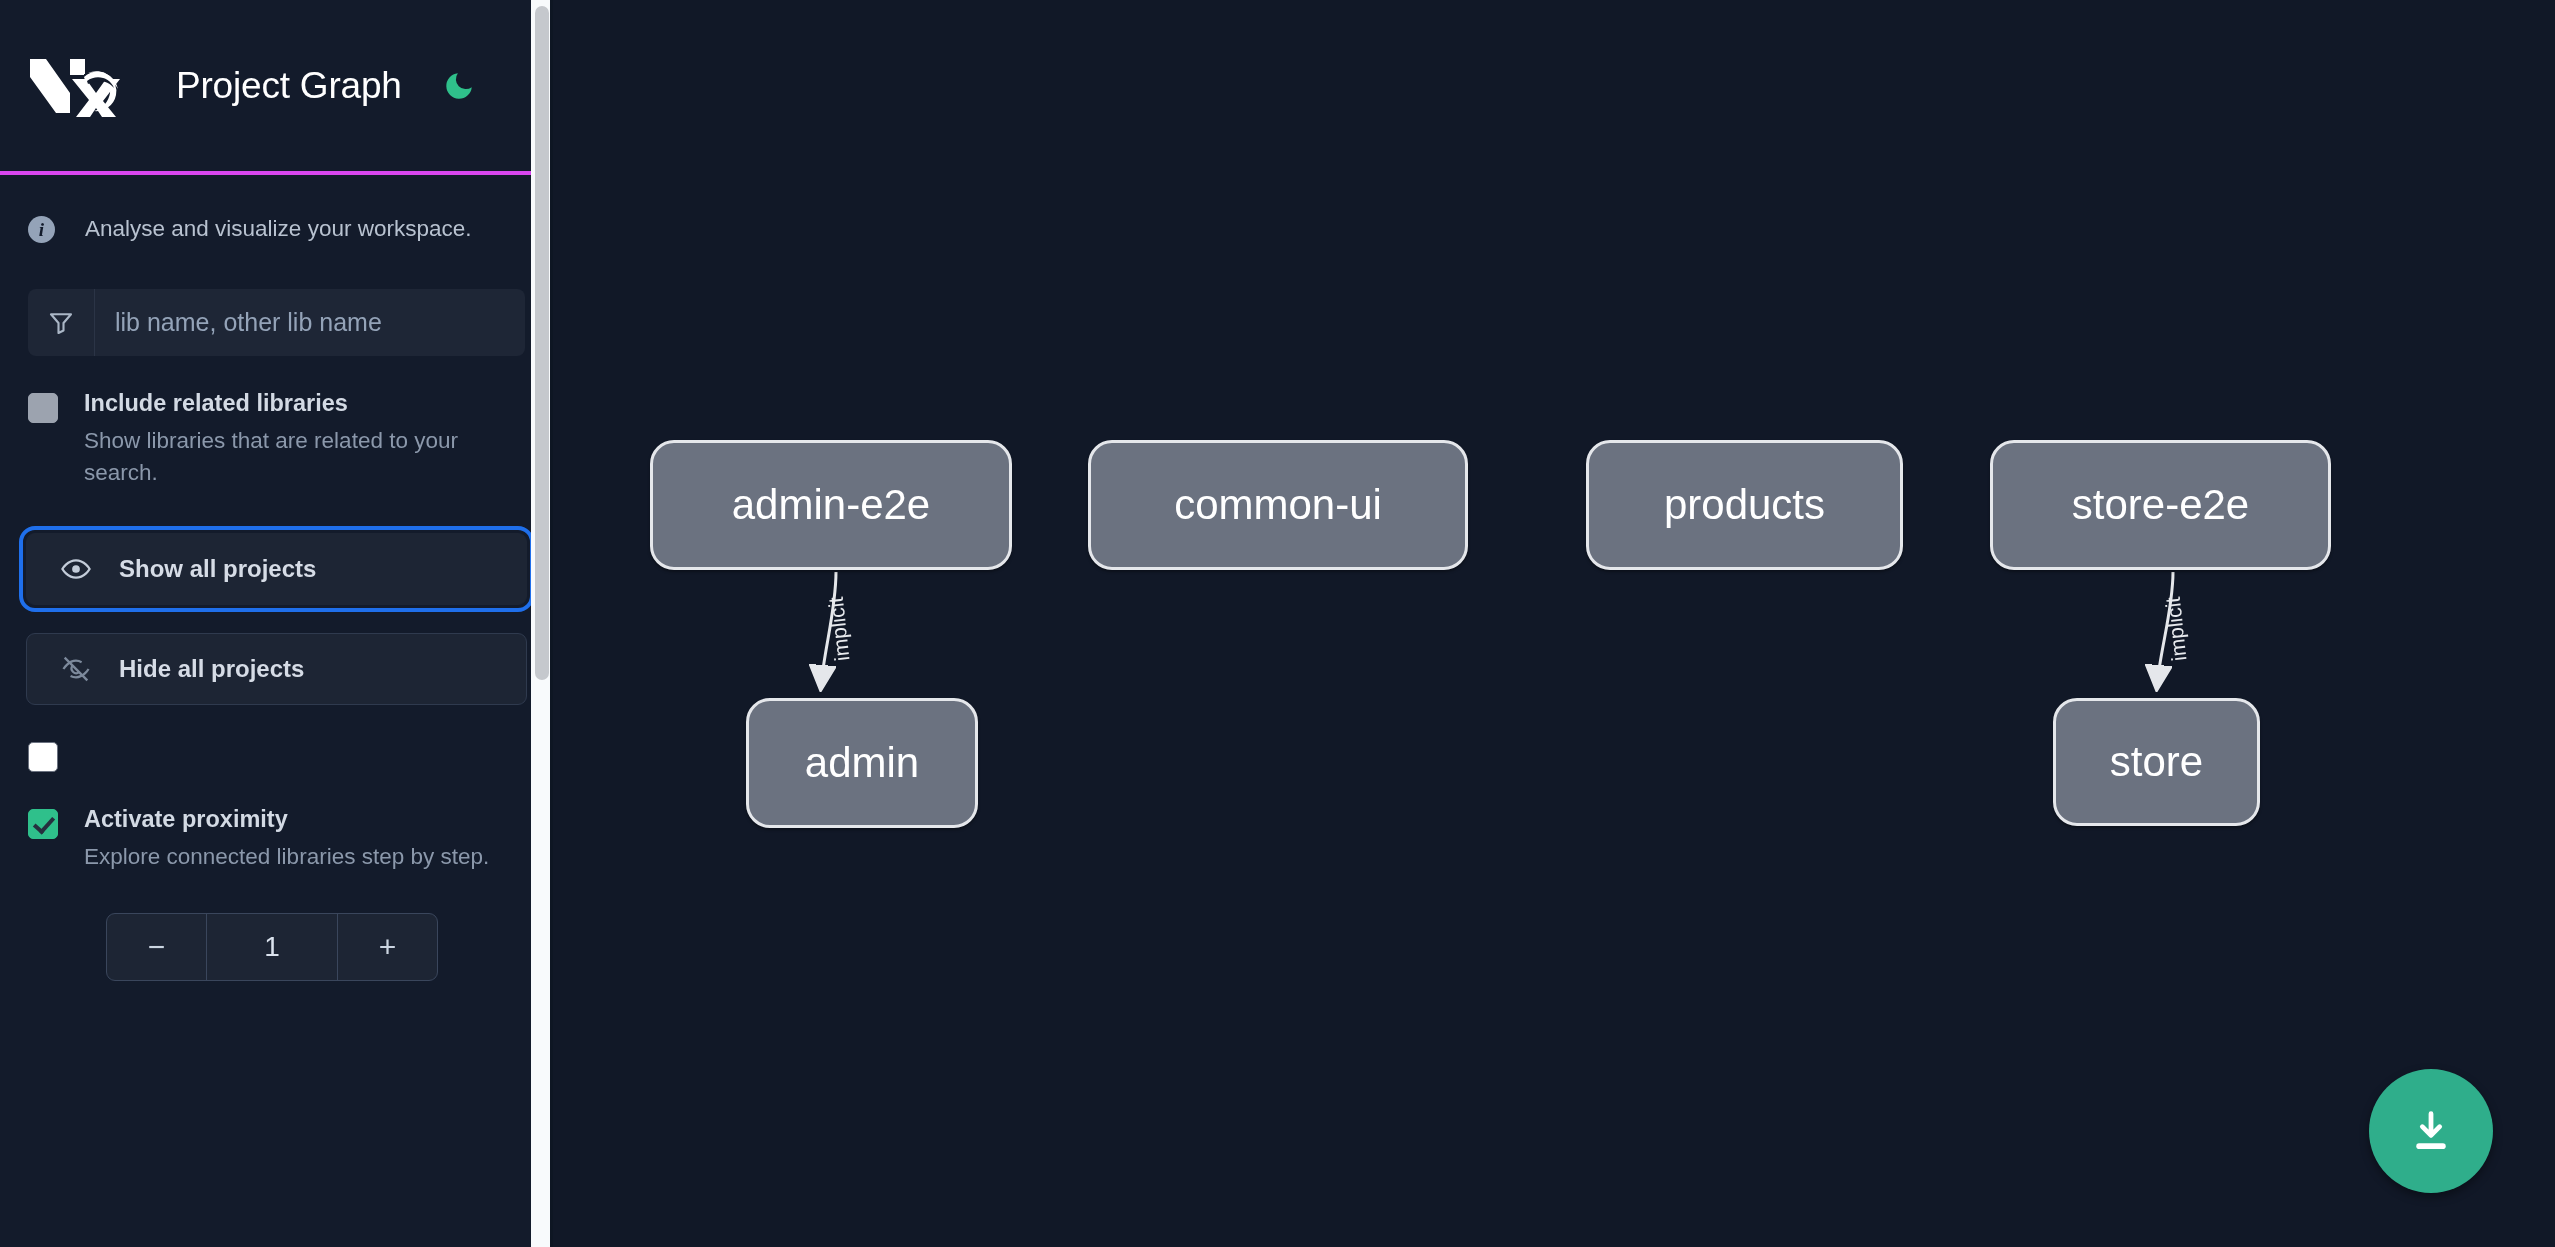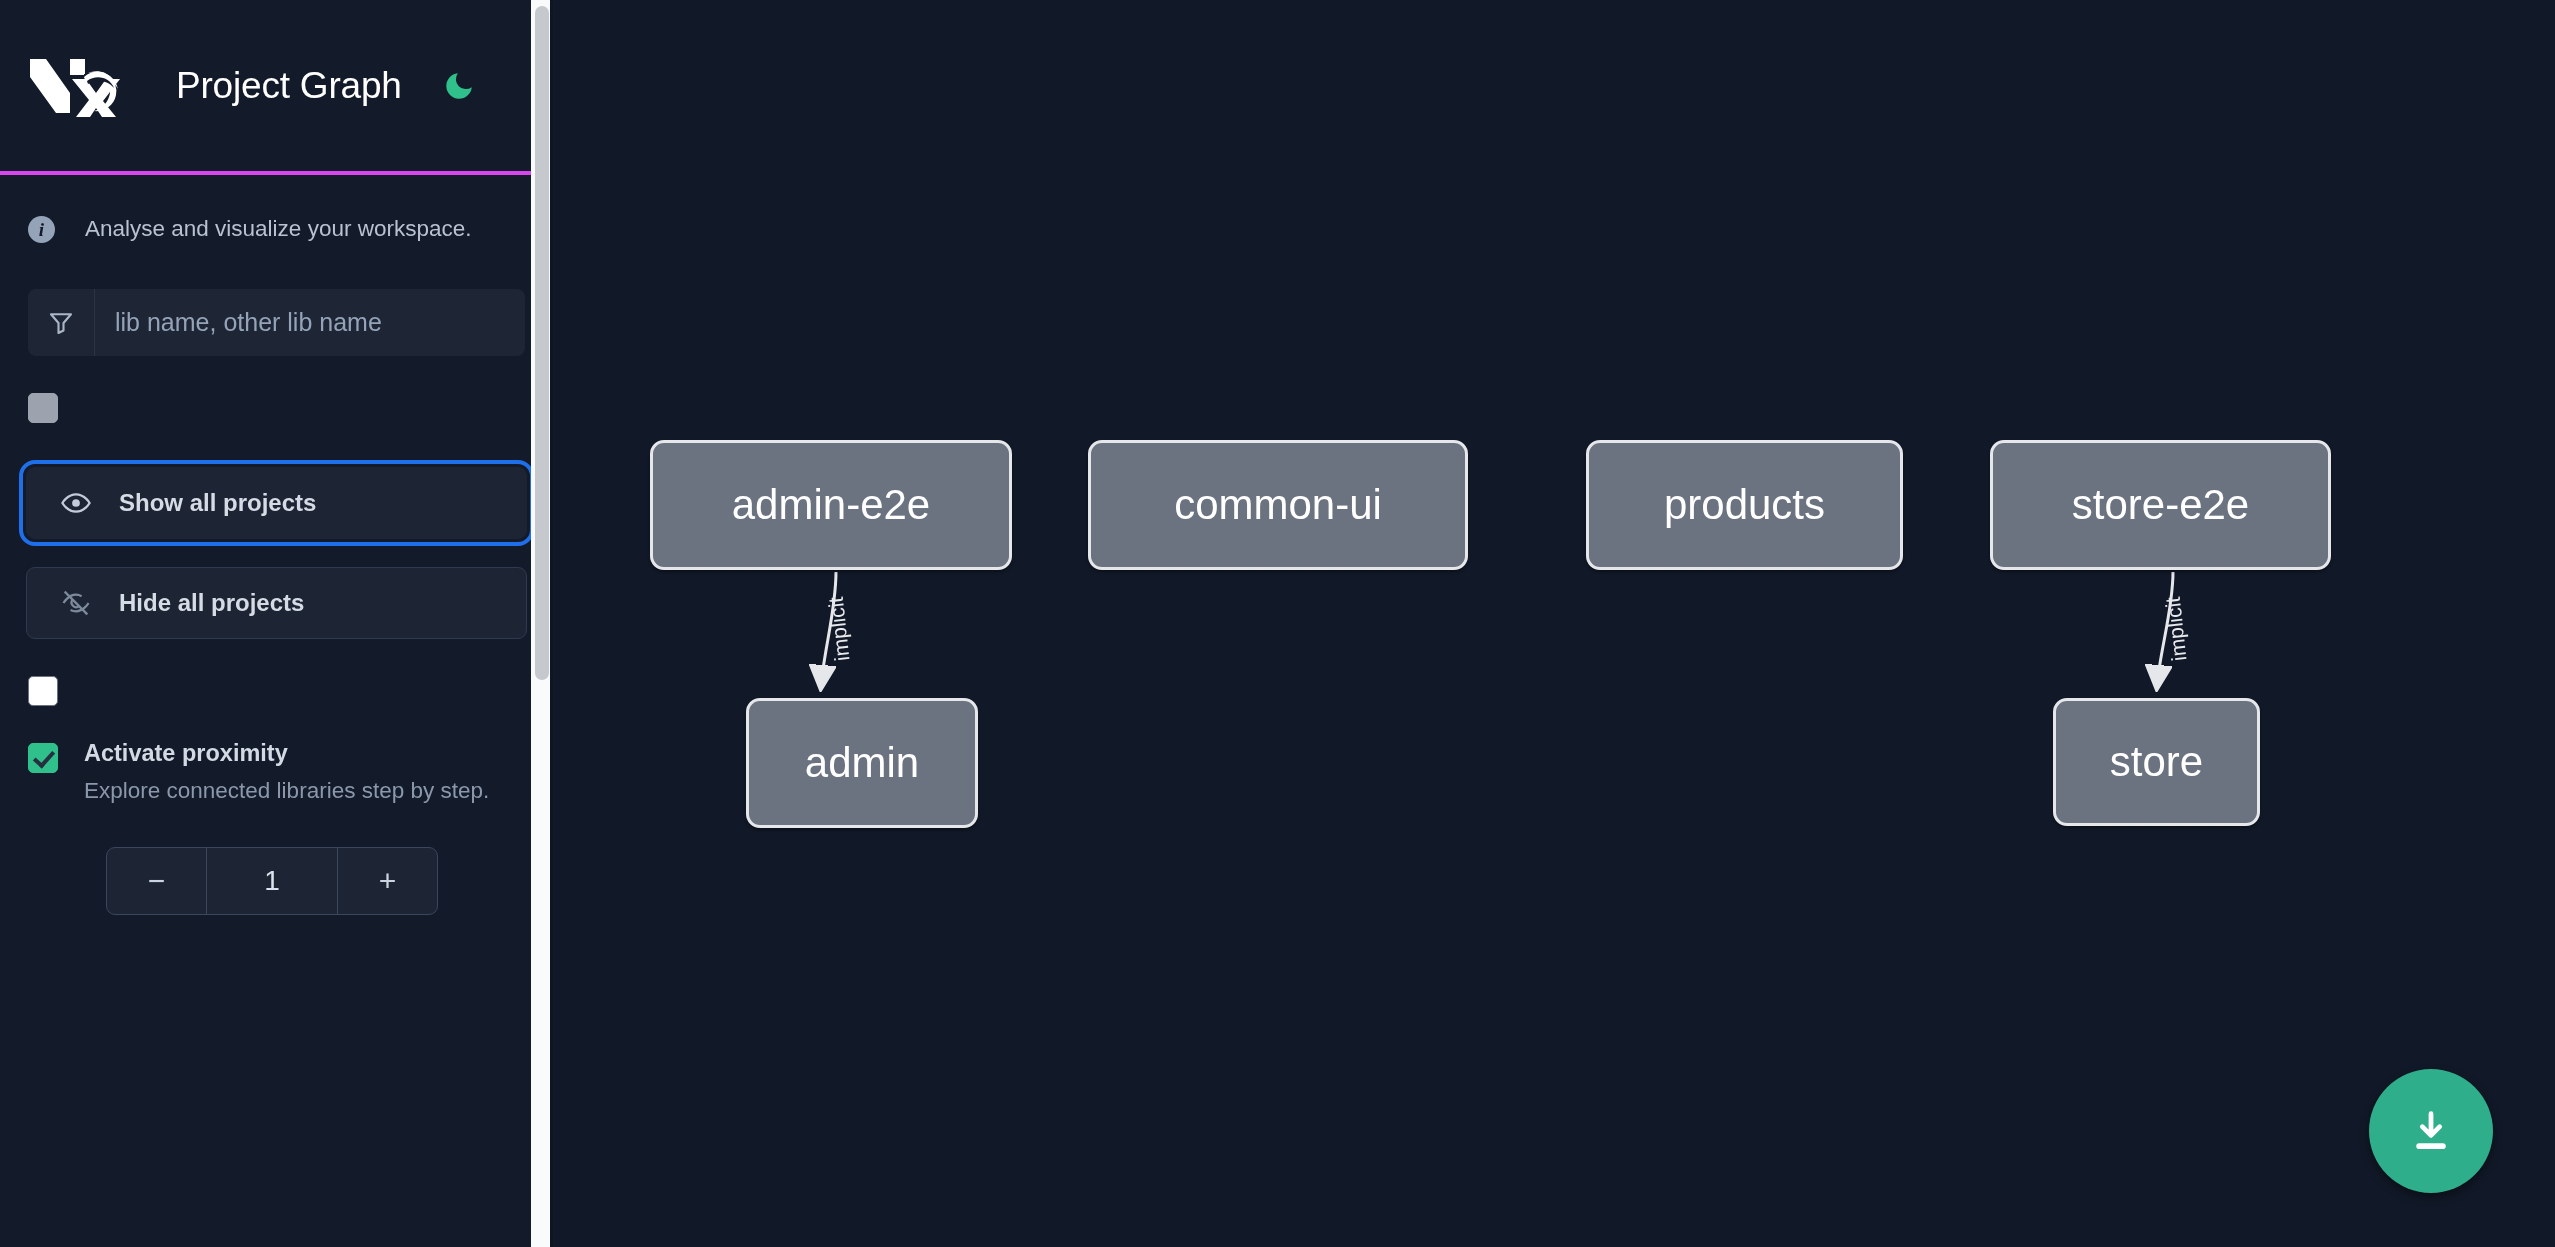--- a/index.html
+++ b/index.html
@@ -228,21 +228,21 @@
     position: relative;
     flex: 1 1 auto;
     height: 1247px;
     background: #111827;
     overflow: hidden;
   }
   .node {
     position: absolute;
     background: #6b7280;
     border: 3px solid #e5e7eb;
-    border-radius: 14px;
+    border-radius: 24px;
     display: flex;
     align-items: center;
     justify-content: center;
     color: #ffffff;
     font-size: 42px;
     white-space: nowrap;
     cursor: pointer;
     box-shadow: 0 2px 3px rgba(0,0,0,0.35);
   }
   .edge-svg {
@@ -305,20 +305,24 @@
             <path fill="none" stroke="#aab6c6" stroke-width="1.7" stroke-linejoin="round" d="M4 5h16l-6 7v6l-4 2v-8z"></path>
           </svg>
         </div>
         <input class="filter-input" type="text" placeholder="lib name, other lib name" style="">
       </div>
     </div>
 
     <div class="option-block">
       <div class="option-row">
         <div class="cb cb-disabled"></div>
+        <div class="opt-text">
+          <div class="opt-label">Include related libraries</div>
+          <div class="opt-desc">Show libraries that are related to your search.</div>
+        </div>
       </div>
     </div>
 
     <div class="btn-block">
       <div class="big-btn focused">
         <span class="btn-icon">
           <svg width="32" height="32" viewBox="0 0 24 24">
             <path fill="none" stroke="#c3ccd9" stroke-width="1.7" d="M1.8 12S5.5 5.5 12 5.5 22.2 12 22.2 12 18.5 18.5 12 18.5 1.8 12 1.8 12z"></path>
             <circle cx="12" cy="12" r="2.9" fill="#c3ccd9"></circle>
           </svg>

